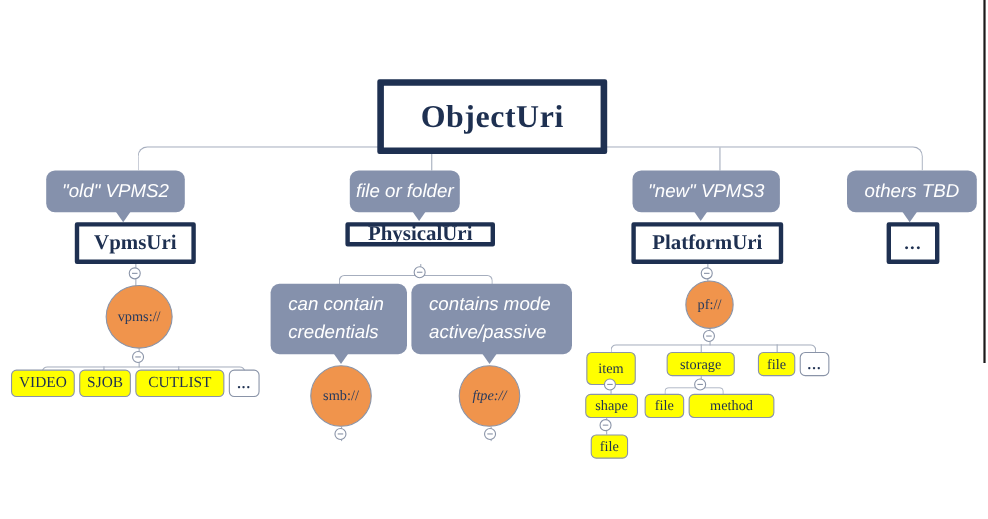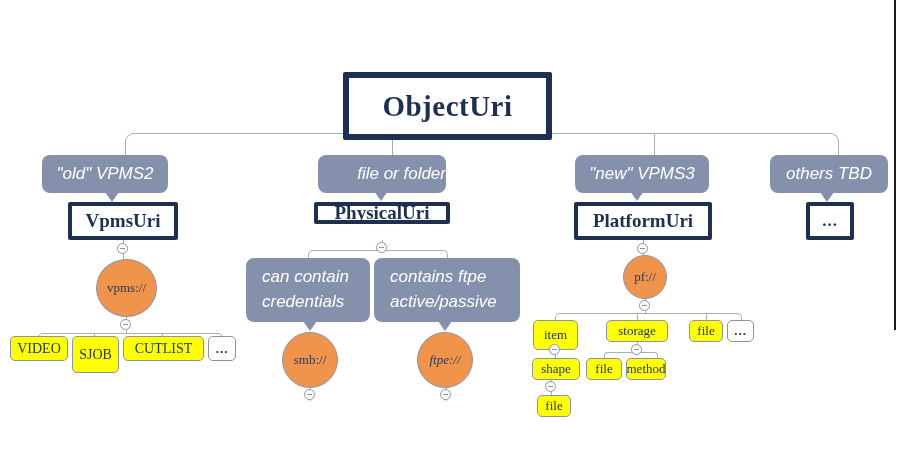--- a/index.html
+++ b/index.html
@@ -107,47 +107,47 @@
     </div>
   <div class="circle" style="left:96px;top:259px;width:61px;height:58px;">
     <span>vpms://</span>
   </div>
   <div class="toggle" style="left:120px;top:319px;">
       <span class="minus"></span>
     </div>
   <div class="ybox" style="left:10px;top:336px;width:58px;height:25px;">
     <span>VIDEO</span>
   </div>
-  <div class="ybox" style="left:72px;top:336px;width:47px;height:37px;">
+  <div class="ybox" style="left:72px;top:336px;width:47px;height:25px;">
     <span>SJOB</span>
   </div>
   <div class="ybox" style="left:123px;top:336px;width:81px;height:25px;">
     <span>CUTLIST</span>
   </div>
   <div class="wbox" style="left:208px;top:336px;width:28px;height:25px;">
     <span>...</span>
   </div>
 
-  <div class="callout" style="left:318px;top:155px;width:128px;height:38px;justify-content:flex-end;">
+  <div class="callout" style="left:318px;top:155px;width:100px;height:38px;">
     <span>file or folder</span>
   </div>
   <div class="tail" style="left:374px;top:191px;"></div>
   <div class="uribox" style="left:314px;top:202px;width:136px;height:22px;">
     <span>PhysicalUri</span>
   </div>
   <div class="toggle" style="left:376px;top:242px;">
       <span class="minus"></span>
     </div>
 
   <div class="callout note" style="left:246px;top:258px;width:124px;height:64px;">
     <span>can contain credentials</span>
   </div>
   <div class="tail" style="left:303px;top:321px;"></div>
   <div class="callout note" style="left:374px;top:258px;width:146px;height:64px;">
-    <span>contains ftpe active/passive</span>
+    <span>contains mode active/passive</span>
   </div>
   <div class="tail" style="left:438px;top:321px;"></div>
 
   <div class="circle" style="left:282px;top:332px;width:56px;height:56px;">
     <span>smb://</span>
   </div>
   <div class="circle" style="left:417px;top:332px;width:56px;height:56px;font-style:italic;">
     <span>ftpe://</span>
   </div>
   <div class="toggle" style="left:304px;top:389px;">
@@ -193,21 +193,21 @@
   <div class="toggle" style="left:631px;top:344px;">
       <span class="minus"></span>
     </div>
 
   <div class="ybox sm" style="left:532px;top:358px;width:48px;height:22px;">
     <span>shape</span>
   </div>
   <div class="ybox sm" style="left:586px;top:358px;width:36px;height:22px;">
     <span>file</span>
   </div>
-  <div class="ybox sm" style="left:626px;top:358px;width:40px;height:22px;">
+  <div class="ybox sm" style="left:626px;top:358px;width:78px;height:22px;">
     <span>method</span>
   </div>
   <div class="toggle" style="left:545px;top:381px;">
       <span class="minus"></span>
     </div>
   <div class="ybox sm" style="left:537px;top:395px;width:34px;height:22px;">
     <span>file</span>
   </div>
 
   <div class="callout" style="left:770px;top:155px;width:118px;height:38px;">

